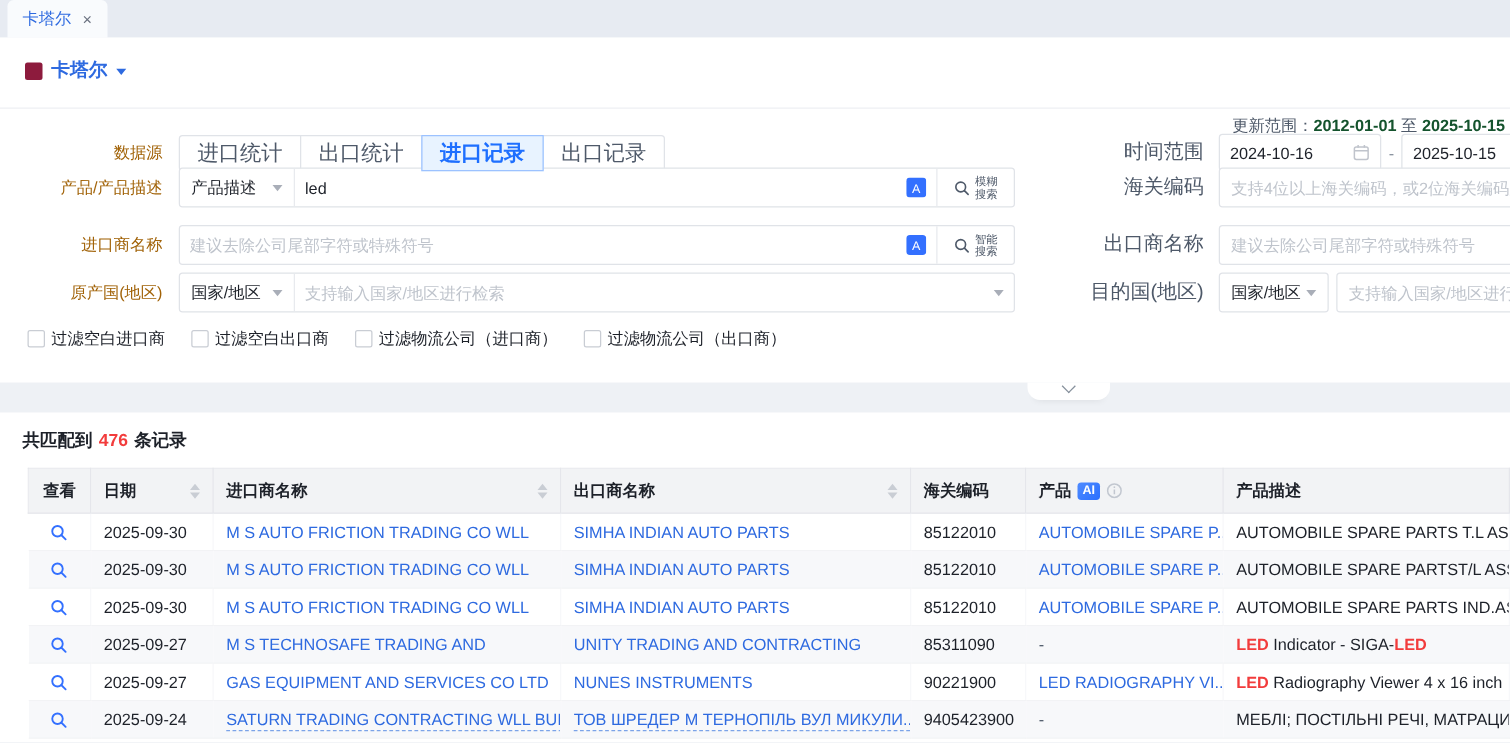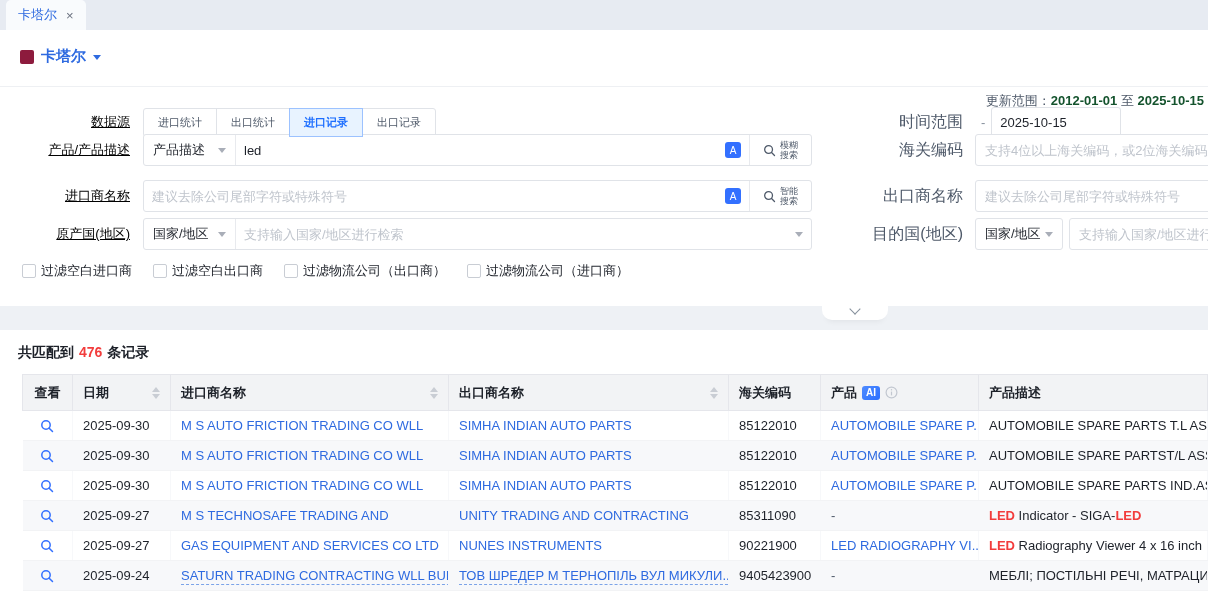--- a/index.html
+++ b/index.html
@@ -18,27 +18,27 @@
   .form-card{position:absolute;top:30px;left:0;right:0;height:276px;background:#fff;}
   .region-head{position:absolute;top:17px;left:20px;display:flex;align-items:center;gap:7px;cursor:pointer;}
   .flag{width:14px;height:14px;border-radius:2px;background:#8d1b3d;}
   .region-title{color:#2e6ae0;font-size:15px;font-weight:bold;}
   .caret-down{width:0;height:0;border:4px solid transparent;border-top:5px solid #2e6ae0;margin-top:5px;}
   .head-divider{position:absolute;top:56px;left:0;right:0;border-bottom:1px solid #eef0f3;}
   .update-range{position:absolute;top:62px;right:4px;font-size:13px;color:#4e5969;white-space:nowrap;}
   .update-range b{color:#14532d;font-weight:bold;}
   
   .f-row{position:absolute;left:0;width:100%;height:32px;}
-  .f-label{position:absolute;left:0;top:0;width:130px;height:32px;line-height:32px;text-align:right;color:#000000;font-size:13px;white-space:nowrap;text-decoration:underline;}
+  .f-label{position:absolute;left:0;top:0;width:130px;height:32px;line-height:32px;text-align:right;color:#a16207;font-size:13px;white-space:nowrap;}
   .f-content{position:absolute;left:143px;top:0;height:32px;display:flex;align-items:center;}
   .f-label-r{position:absolute;left:845px;top:0;width:118px;height:32px;line-height:32px;text-align:right;color:#4e5969;font-size:16px;white-space:nowrap;}
   .f-content-r{position:absolute;left:975px;top:0;height:32px;display:flex;align-items:center;}
   
   .btn-group{display:flex;}
-  .ds-btn{height:29px;padding:0 14px;background:#fff;border:1px solid #e0e3e8;color:#4e5969;font-size:11px;cursor:pointer;margin-left:-1px;font-family:Liberation Sans, sans-serif;}
+  .ds-btn{height:29px;padding:0 14px;background:#fff;border:1px solid #e0e3e8;color:#4e5969;font-size:17px;cursor:pointer;margin-left:-1px;font-family:Liberation Sans, sans-serif;}
   .ds-btn:first-child{border-radius:3px 0 0 3px;margin-left:0;}
   .ds-btn:last-child{border-radius:0 3px 3px 0;}
   .ds-btn.active{background:#e8f3ff;color:#1e6fff;border-color:#9cc2ff;position:relative;z-index:1;font-weight:bold;}
   
   .date-box{width:130px;height:30px;border:1px solid #e0e3e8;border-radius:3px;background:#fff;display:flex;align-items:center;justify-content:space-between;padding:0 8px;}
   .date-box input{border:none;outline:none;width:86px;font-size:13px;color:#1d2129;background:transparent;font-family:inherit;}
   .date-sep{color:#86909c;margin:0 6px;}
   
   .input-group{height:32px;border:1px solid #e0e3e8;border-radius:3px;background:#fff;display:flex;align-items:stretch;}
   .ig-select{width:92px;border-right:1px solid #e8eaee;display:flex;align-items:center;justify-content:space-between;padding:0 9px;cursor:pointer;color:#1d2129;}
@@ -113,20 +113,29 @@
     <div class="f-content">
       <div class="btn-group">
         <button class="ds-btn">进口统计</button>
         <button class="ds-btn">出口统计</button>
         <button class="ds-btn active">进口记录</button>
         <button class="ds-btn">出口记录</button>
       </div>
     </div>
     <span class="f-label-r">时间范围</span>
     <div class="f-content-r">
+      <div class="date-box">
+        <input value="2024-10-16" style="">
+        <svg class="cal" width="14" height="14" viewBox="0 0 14 14">
+            <rect x="1.5" y="2.5" width="11" height="10" rx="1.5" fill="none" stroke="#c0c4cc" stroke-width="1.2"></rect>
+            <line x1="1.5" y1="5.5" x2="12.5" y2="5.5" stroke="#c0c4cc" stroke-width="1.2"></line>
+            <line x1="4.5" y1="1" x2="4.5" y2="3.2" stroke="#c0c4cc" stroke-width="1.2"></line>
+            <line x1="9.5" y1="1" x2="9.5" y2="3.2" stroke="#c0c4cc" stroke-width="1.2"></line>
+          </svg>
+      </div>
       <span class="date-sep">-</span>
       <div class="date-box">
         <input value="2025-10-15" style="">
       </div>
     </div>
   </div>
 
   <div class="f-row" style="top:104px">
     <span class="f-label">产品/产品描述</span>
     <div class="f-content">
@@ -217,25 +226,25 @@
     <label class="filter-item">
       <span class="cb"></span>
       <span class="fl">过滤空白进口商</span>
     </label>
     <label class="filter-item">
       <span class="cb"></span>
       <span class="fl">过滤空白出口商</span>
     </label>
     <label class="filter-item">
       <span class="cb"></span>
-      <span class="fl">过滤物流公司（出口商）</span>
+      <span class="fl">过滤物流公司（进口商）</span>
     </label>
     <label class="filter-item">
       <span class="cb"></span>
-      <span class="fl">过滤物流公司（进口商）</span>
+      <span class="fl">过滤物流公司（出口商）</span>
     </label>
   </div>
 </div>
 
 <div class="collapse-handle">
   <span class="chev"></span>
 </div>
 
 <div class="results">
   <div class="summary">

